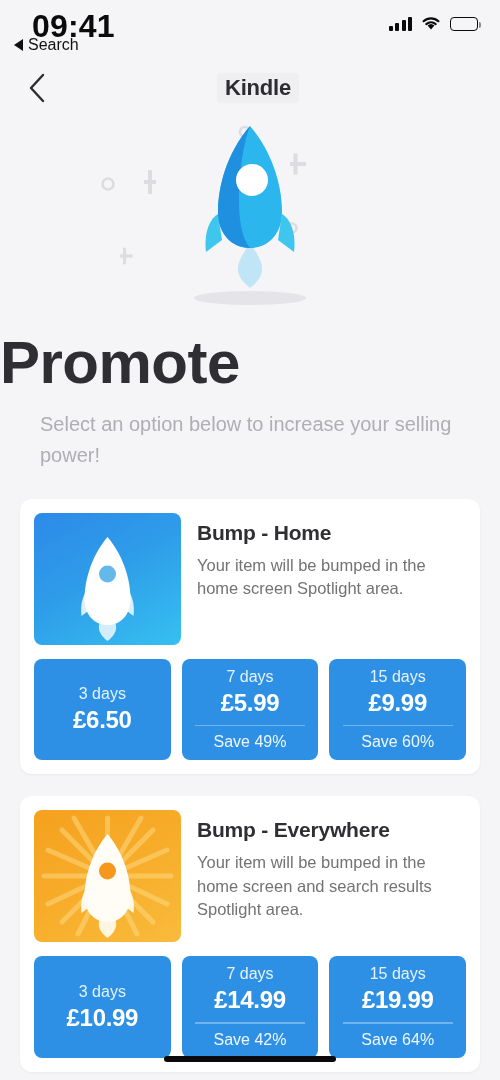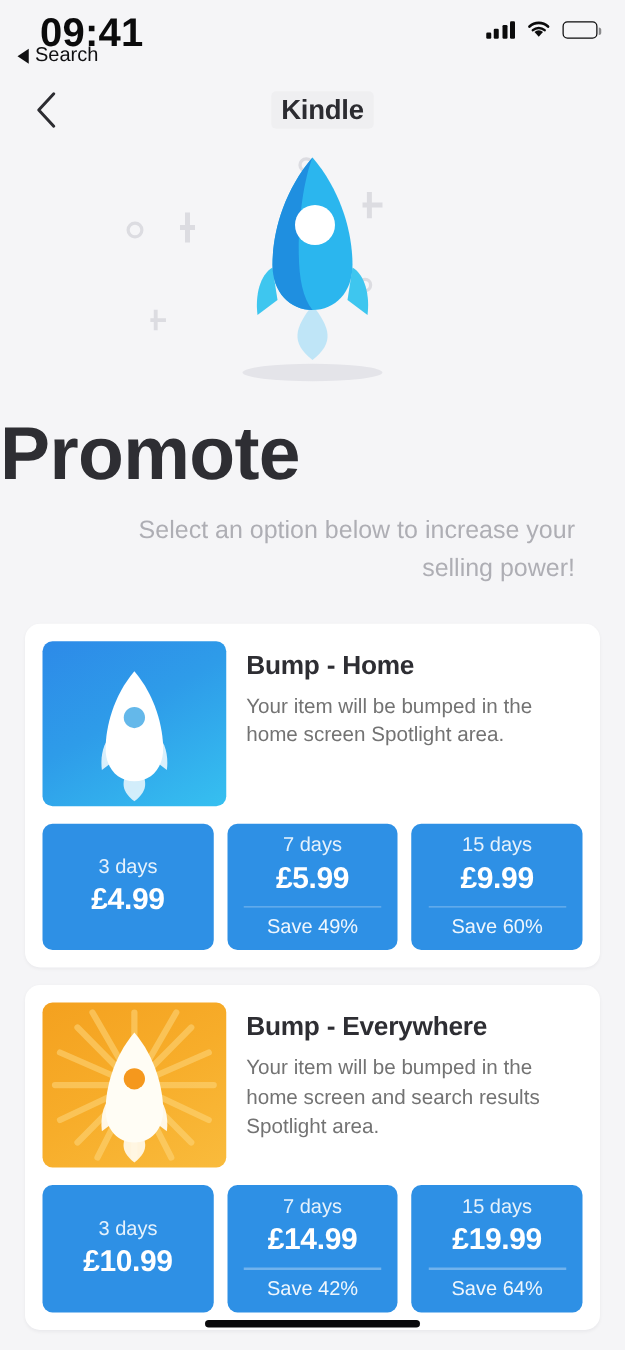--- a/index.html
+++ b/index.html
@@ -73,26 +73,26 @@
 
   
   .hero { position:relative; height:200px; }
   .hero svg { position:absolute; left:50%; top:0; transform:translateX(-50%); }
 
   .hero-title {
     text-align:left; font-size:60px; font-weight:bold;
     color:#2e2e33; letter-spacing:-0.5px; margin-top:10px;
   }
   .hero-sub {
-    text-align:right; font-size:20px; color:#aeaeb4;
-    line-height:1.55; margin-top:12px; padding:0 40px; font-weight:500;margin-left:40px;
-  }
-
-  
-  .cards { margin-top:28px; padding:0 20px; display:flex; flex-direction:column; gap:14px;align-items:center; }
+    text-align:left; font-size:20px; color:#aeaeb4;
+    line-height:1.55; margin-top:12px; padding:0 40px; font-weight:500;
+  }
+
+  
+  .cards { margin-top:28px; padding:0 20px; display:flex; flex-direction:column; gap:22px;align-items:center; }
   .card {
     background:#ffffff; border-radius:12px; padding:14px;
     box-shadow:0 1px 3px rgba(20,20,40,0.05);
   }
   .card-top { display:flex; gap:16px; }
   .thumb {
     width:147px; height:132px; border-radius:8px; flex:0 0 147px;
     position:relative; overflow:hidden;
   }
   .thumb.blue { background:linear-gradient(150deg,#2d8ae8 0%,#2e9ce9 45%,#36c0f0 100%); }
@@ -207,21 +207,21 @@
           </svg>
         </div>
         <div class="card-text">
           <div class="card-title">Bump - Home</div>
           <div class="card-desc">Your item will be bumped in the home screen Spotlight area.</div>
         </div>
       </div>
       <div class="prices">
         <div class="price-btn simple">
           <span class="price-days">3 days</span>
-          <span class="price-amt">£4.99</span>
+          <span class="price-amt">£6.50</span>
         </div>
         <div class="price-btn">
           <span class="price-days">7 days</span>
           <span class="price-amt">£5.99</span>
           <span class="price-div"></span>
           <span class="price-save">Save 49%</span>
         </div>
         <div class="price-btn">
           <span class="price-days">15 days</span>
           <span class="price-amt">£9.99</span>

